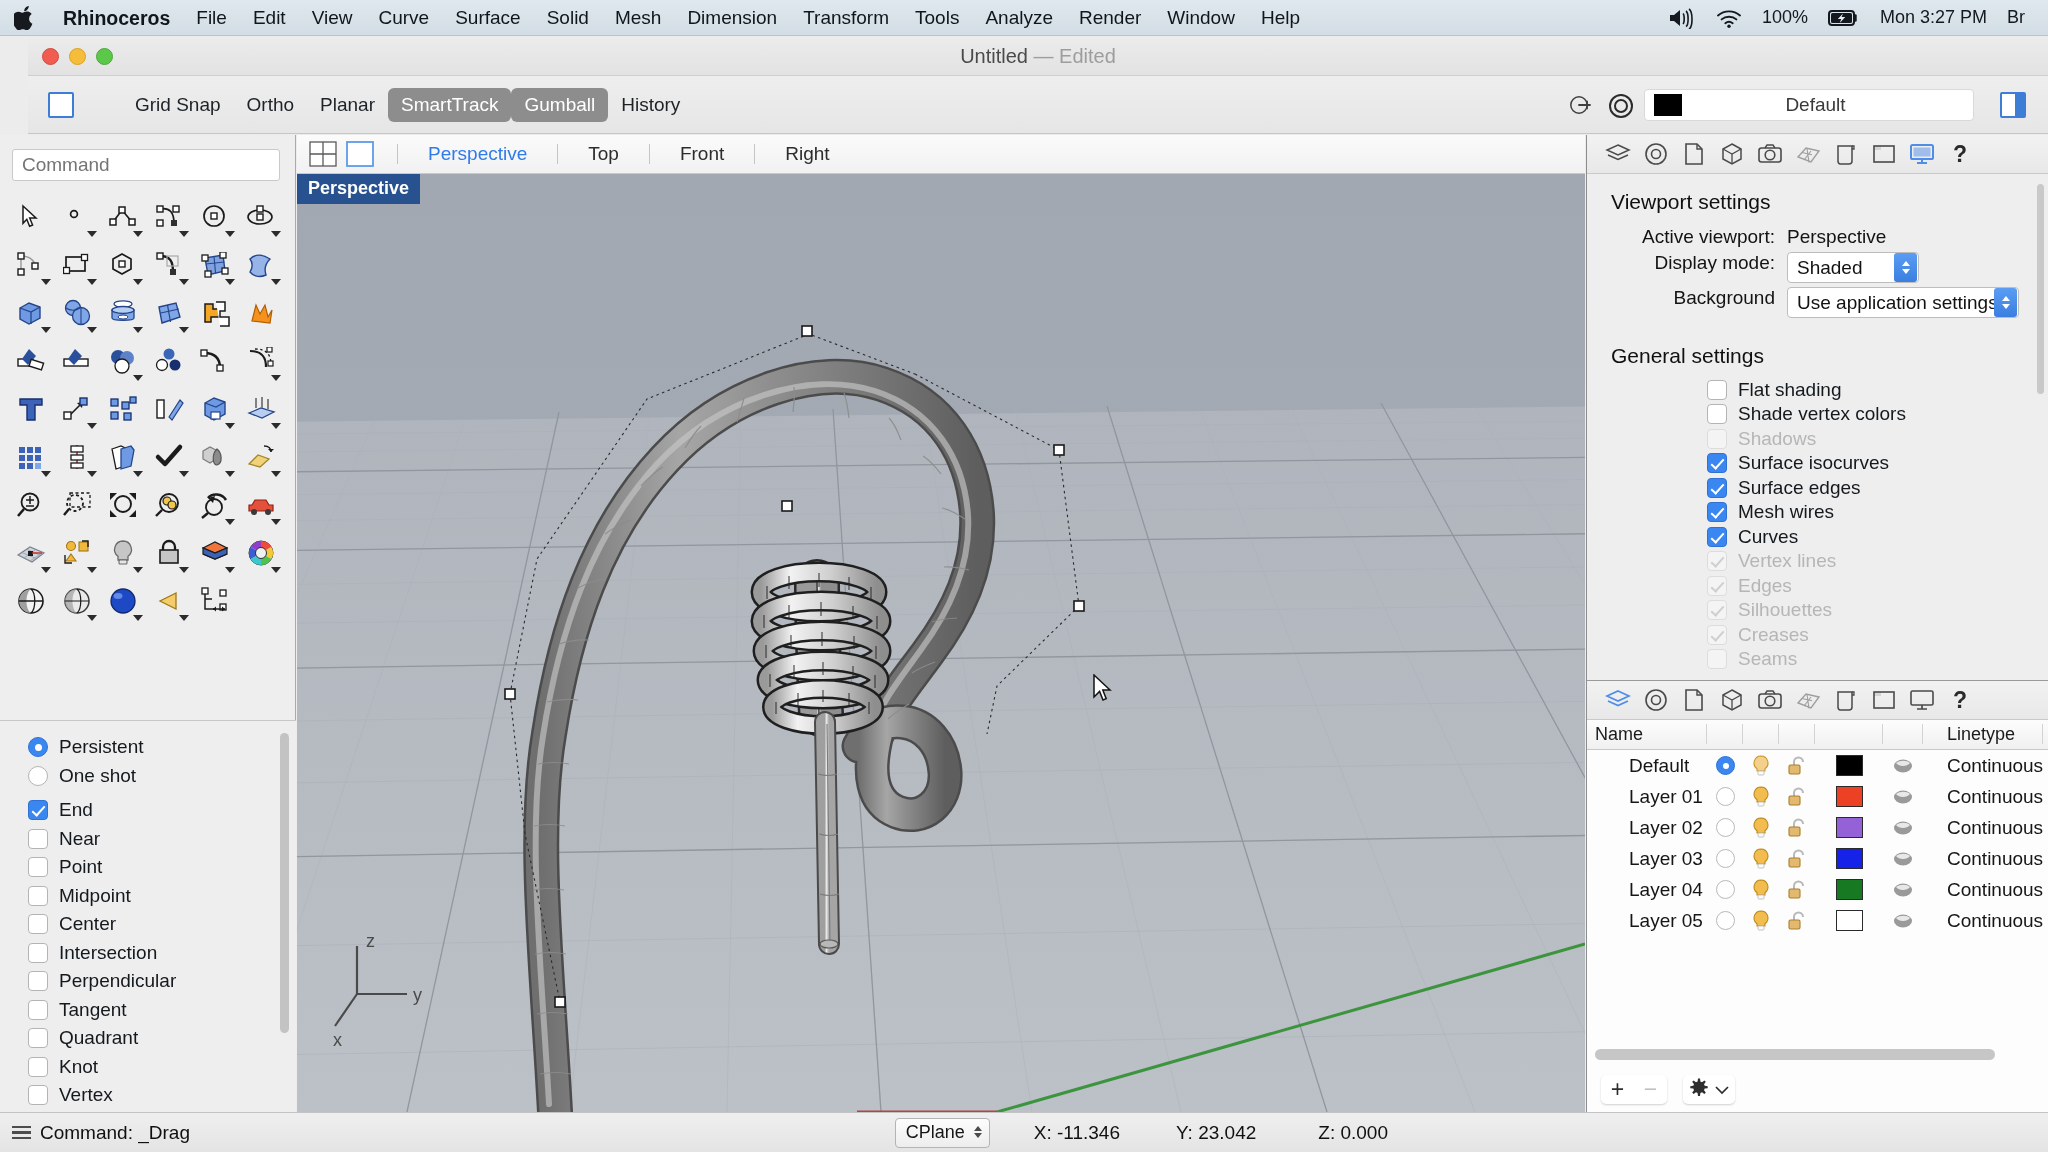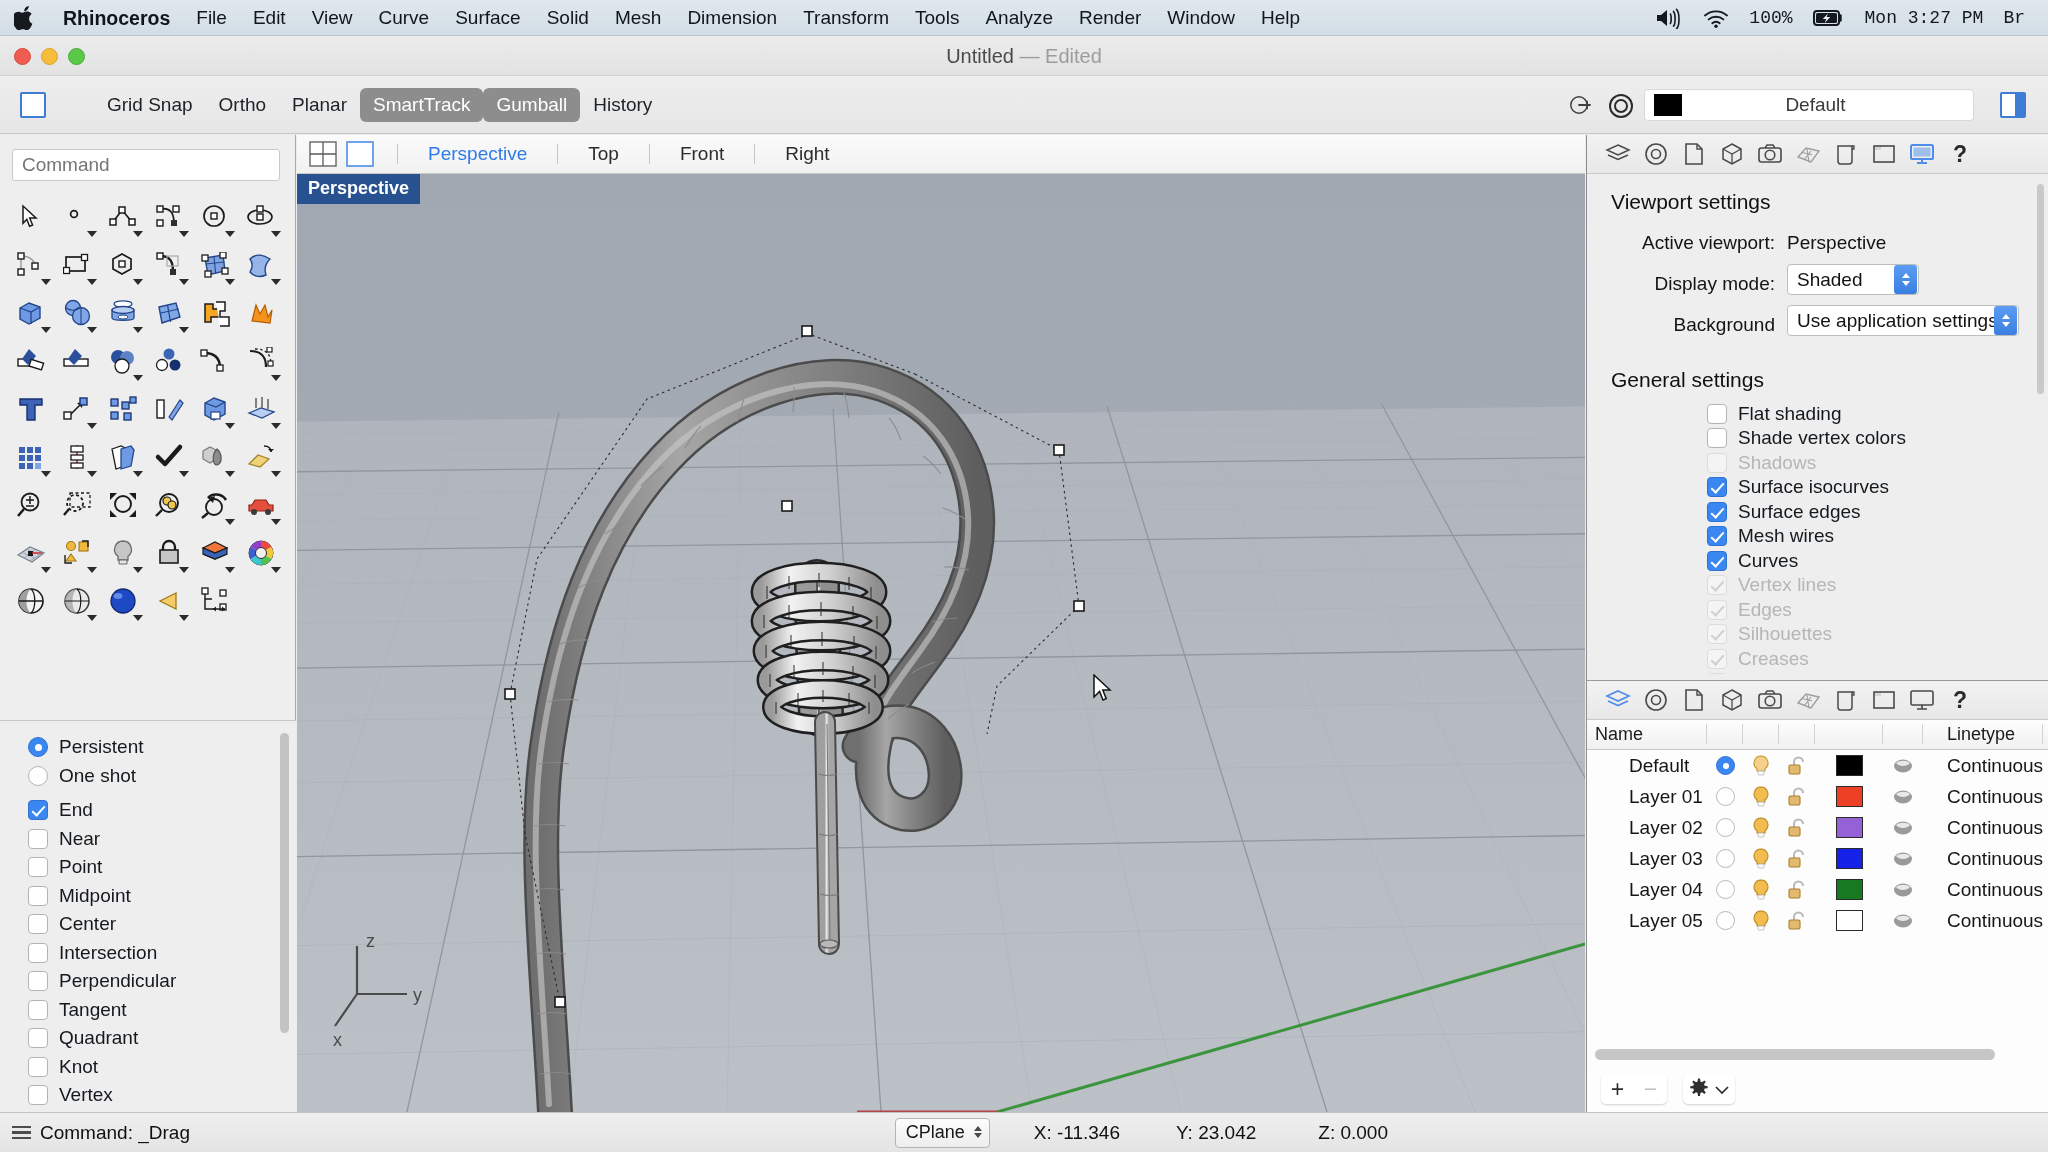--- a/index.html
+++ b/index.html
@@ -19,27 +19,28 @@
   }
   .apple-logo{ width:20px; height:24px; margin-right:16px; position:relative; }
   .apple-logo svg{ display:block; }
   #menubar .m-item{
     font-size:19px; color:#10161c; padding:0 13px; line-height:36px;
     white-space:nowrap;
   }
   #menubar .m-item.bold{ font-weight:bold; font-size:19.5px; }
   #menubar .spacer{ flex:1; }
   #menubar .right-group{ display:flex; align-items:center; gap:2px; padding-right:0px;}
-  #menubar .right-group .ri{ font-size:18px; color:#14191f; padding:0 9px; white-space:nowrap;font-family:Liberation Mono, monospace;}
+  #menubar .right-group .ri{ font-size:18px; color:#14191f; padding:0 9px; white-space:nowrap;}
   .ico-svg{ display:block; }
 
   
   #window{
     position:absolute; left:0; top:36px; width:2048px; height:1116px;
     background:#ececec;
+    padding-left:28px;
   }
   
   #titlebar{
     position:relative; height:40px; width:100%;
     background:linear-gradient(#ececec,#e2e2e2);
     border-bottom:1px solid #cfcfcf;
   }
   .traffic{ position:absolute; top:12px; left:14px; display:flex; gap:10px;}
   .tl{ width:17px;height:17px;border-radius:50%; }
   .tl.r{ background:#f05c50; border:1px solid #d44a40;}
@@ -172,21 +173,21 @@
   .panel-iconbar{
     height:39px; display:flex; align-items:center; justify-content:flex-start;
     padding-left:14px; gap:4px;
     background:linear-gradient(#f2f2f2,#e8e8e8); border-bottom:1px solid #c9c9c9;
   }
   .pico{ width:34px;height:30px; display:flex;align-items:center;justify-content:center; }
   .pico svg{ display:block; }
 
   #vpsettings{ padding:12px 0 0 0; height:500px; overflow:hidden; position:relative;}
   .sec-title{ font-size:21px; color:#101010; padding:4px 0 8px 24px;}
-  .kv{ display:flex; align-items:flex-end; margin:10px 0; }
+  .kv{ display:flex; align-items:flex-start; margin:4px 0; }
   .kv .k{ width:200px; text-align:right; font-size:19px; color:#131313; padding-right:12px;}
   .kv .v{ font-size:19px; color:#131313; }
   .select{
     height:31px; background:#fff; border:1px solid #bdbdbd; border-radius:4px;
     display:flex; align-items:center; font-size:19px; color:#121212;
     padding-left:9px; position:relative;
   }
   .select .stepper{
     width:23px; height:29px; background:linear-gradient(#5b9df4,#3a7fe0);
     border-radius:3px; position:absolute; right:1px; top:0px;

